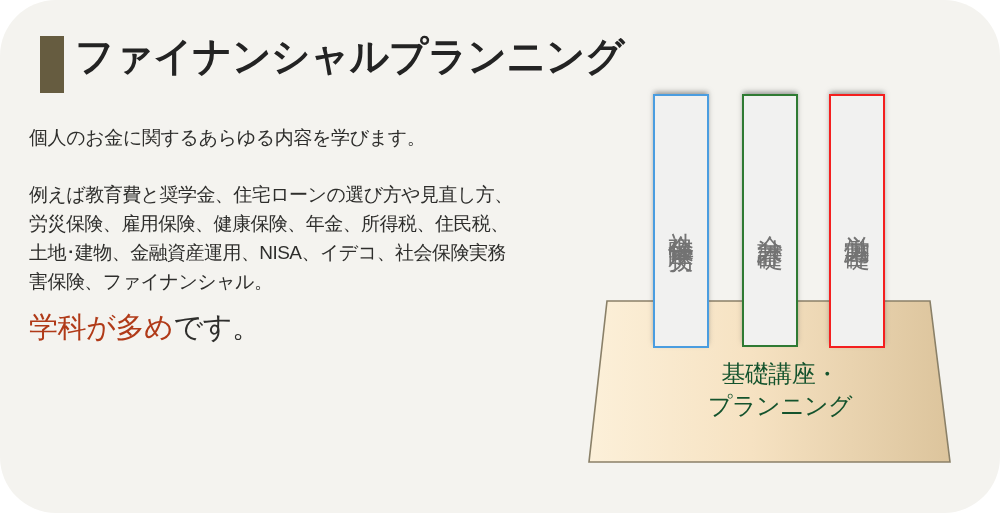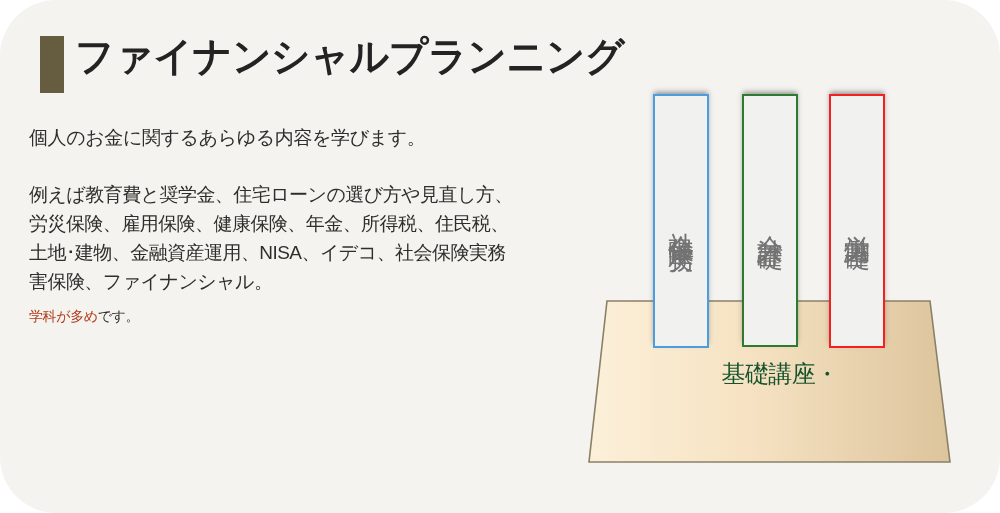--- a/index.html
+++ b/index.html
@@ -78,21 +78,21 @@
     line-height: 1.52;
     color: #2e2e2c;
     letter-spacing: -0.55px;
   }
   #body-text .ln { display: block; white-space: nowrap; }
 
   #note-line {
     position: absolute;
     left: 29px;
     top: 308px;
-    font-size: 14px;
+    font-size: 29px;
     color: #2e2e2c;
     letter-spacing: -0.4px;
     white-space: nowrap;
     font-family: Liberation Mono, monospace;
   }
   #note-line .hl { color: #b03a18; }
 
   
   #diagram {
     position: absolute;
@@ -206,20 +206,21 @@
             <stop offset="45%" stop-color="#f6e2c2"></stop>
             <stop offset="100%" stop-color="#dcc49c"></stop>
           </linearGradient>
         </defs>
         <polygon points="27,5 350,5 370,166 9,166" fill="url(#baseGrad)" stroke="#8a8068" stroke-width="1.6"></polygon>
       </svg>
     </div>
 
     <div id="base-label">
       <span class="bl">基礎講座・</span>
+      <span class="bl">プランニング</span>
     </div>
 
     <div class="pillar" id="pillar-social">
       <span class="ptxt">社会保険実務</span>
     </div>
 
     <div class="pillar" id="pillar-accounting">
       <span class="ptxt">会計基礎</span>
     </div>
 

